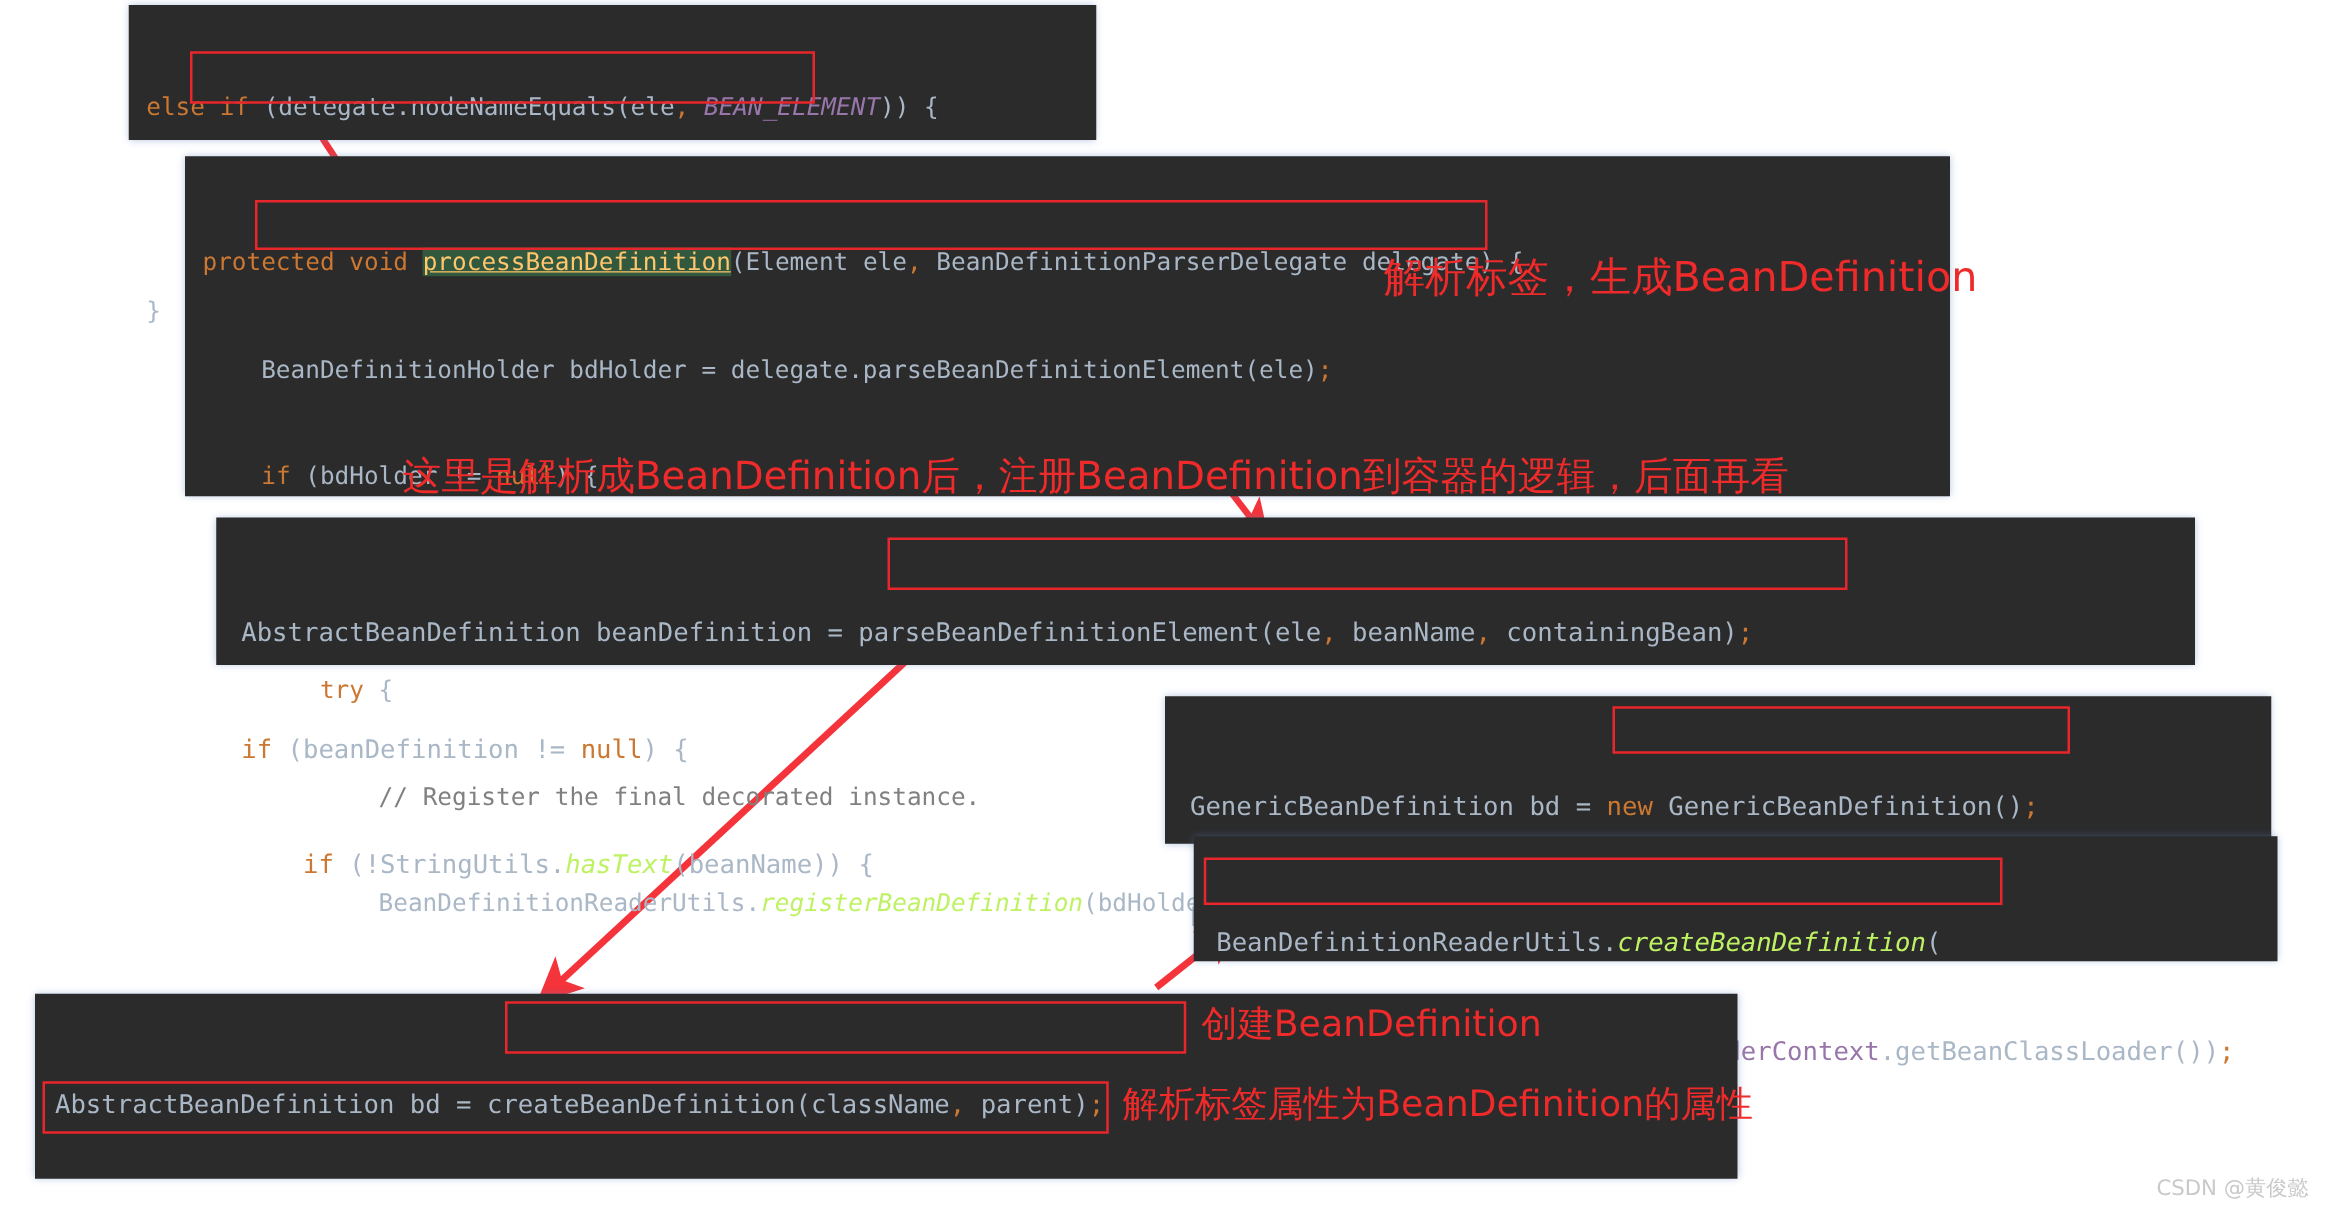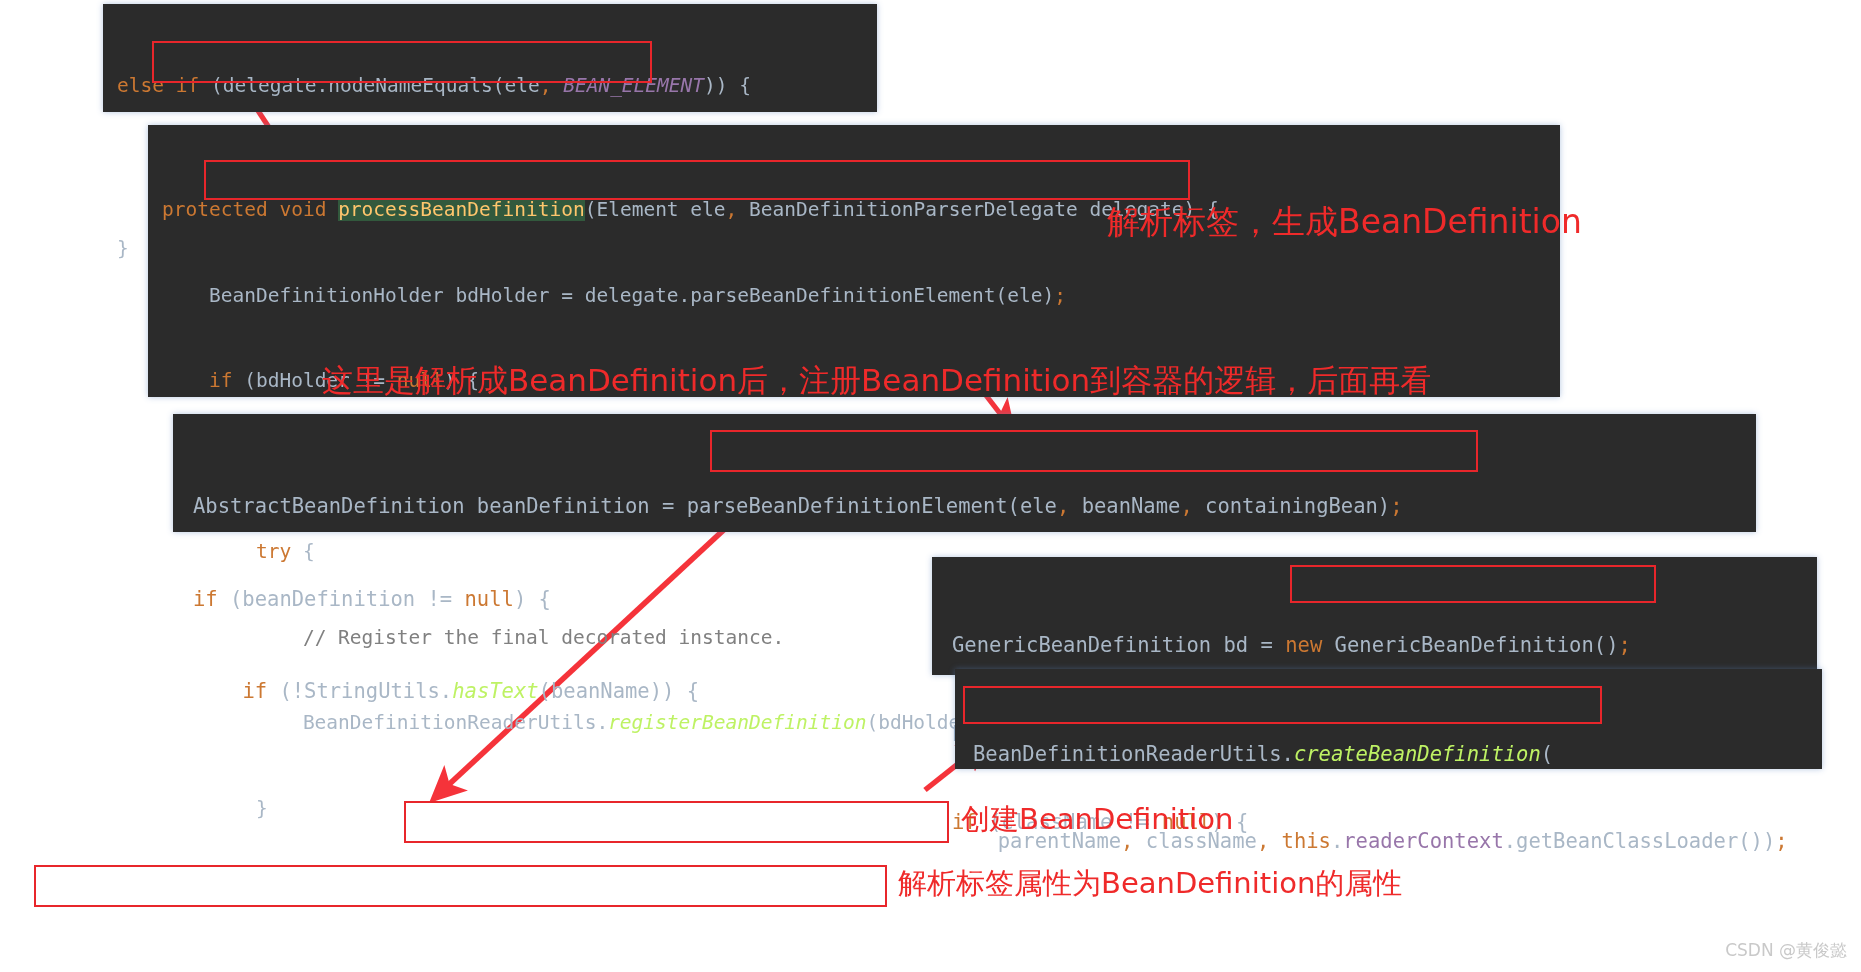--- a/index.html
+++ b/index.html
@@ -39,21 +39,21 @@
 
   
   .kw      { color: #cc7832; }
   .plain   { color: #a9b7c6; }
   .semi    { color: #cc7832; }
   .comma   { color: #cc7832; }
   .cmt     { color: #808080; }
   .stat    { color: #9876aa; font-style: italic; }   
   .stat-m  { color: #bef264; font-style: italic; }   
   .fld     { color: #9876aa; }
-  .mname   { color: #ffc66d; background: #32593d; }  
+  .mname   { color: #ffc66d; background: #32593d; text-decoration: underline; }  
 
   
   .red-box {
     position: absolute;
     border: 2px solid #e8262b;
     box-sizing: border-box;
     background: transparent;
     pointer-events: none;
   }
 
@@ -157,20 +157,26 @@
   </div>
   <div class="red-box" style="left:1290px; top:565px; width:366px; height:38px;"></div>
 
 
   <div class="code-block" style="left:955px; top:669px; width:867px; height:100px; padding:9px 0 0 18px; font-size:20.5px; line-height:33px;">
     <div class="code-line"><span class="plain">BeanDefinitionReaderUtils.</span><span class="stat-m">createBeanDefinition</span><span class="plain">(</span></div>
     <div class="code-line"><span class="plain">  parentName</span><span class="comma">,</span><span class="plain"> className</span><span class="comma">,</span><span class="plain"> </span><span class="kw">this</span><span class="plain">.</span><span class="fld">readerContext</span><span class="plain">.getBeanClassLoader())</span><span class="semi">;</span></div>
   </div>
   <div class="red-box" style="left:963px; top:686px; width:639px; height:38px;"></div>
 
+  <div class="code-block" style="left:28px; top:795px; width:1362px; height:148px; padding:10px 0 0 16px; font-size:20.5px; line-height:34px;">
+    <div class="code-line"><span class="plain">AbstractBeanDefinition bd = createBeanDefinition(className</span><span class="comma">,</span><span class="plain"> parent)</span><span class="semi">;</span></div>
+    <div class="code-line">&nbsp;</div>
+    
+    
+  </div>
   <div class="red-box" style="left:404px; top:801px; width:545px; height:42px;"></div>
   <div class="red-box" style="left:34px; top:865px; width:853px; height:42px;"></div>
 
   <div class="annot" style="left:961px; top:800px; font-size:29px;">创建BeanDefinition</div>
 
   <div class="annot" style="left:898px; top:864px; font-size:29px;">解析标签属性为BeanDefinition的属性</div>
 
   <div class="watermark">CSDN @黄俊懿</div>
 
 </div>

